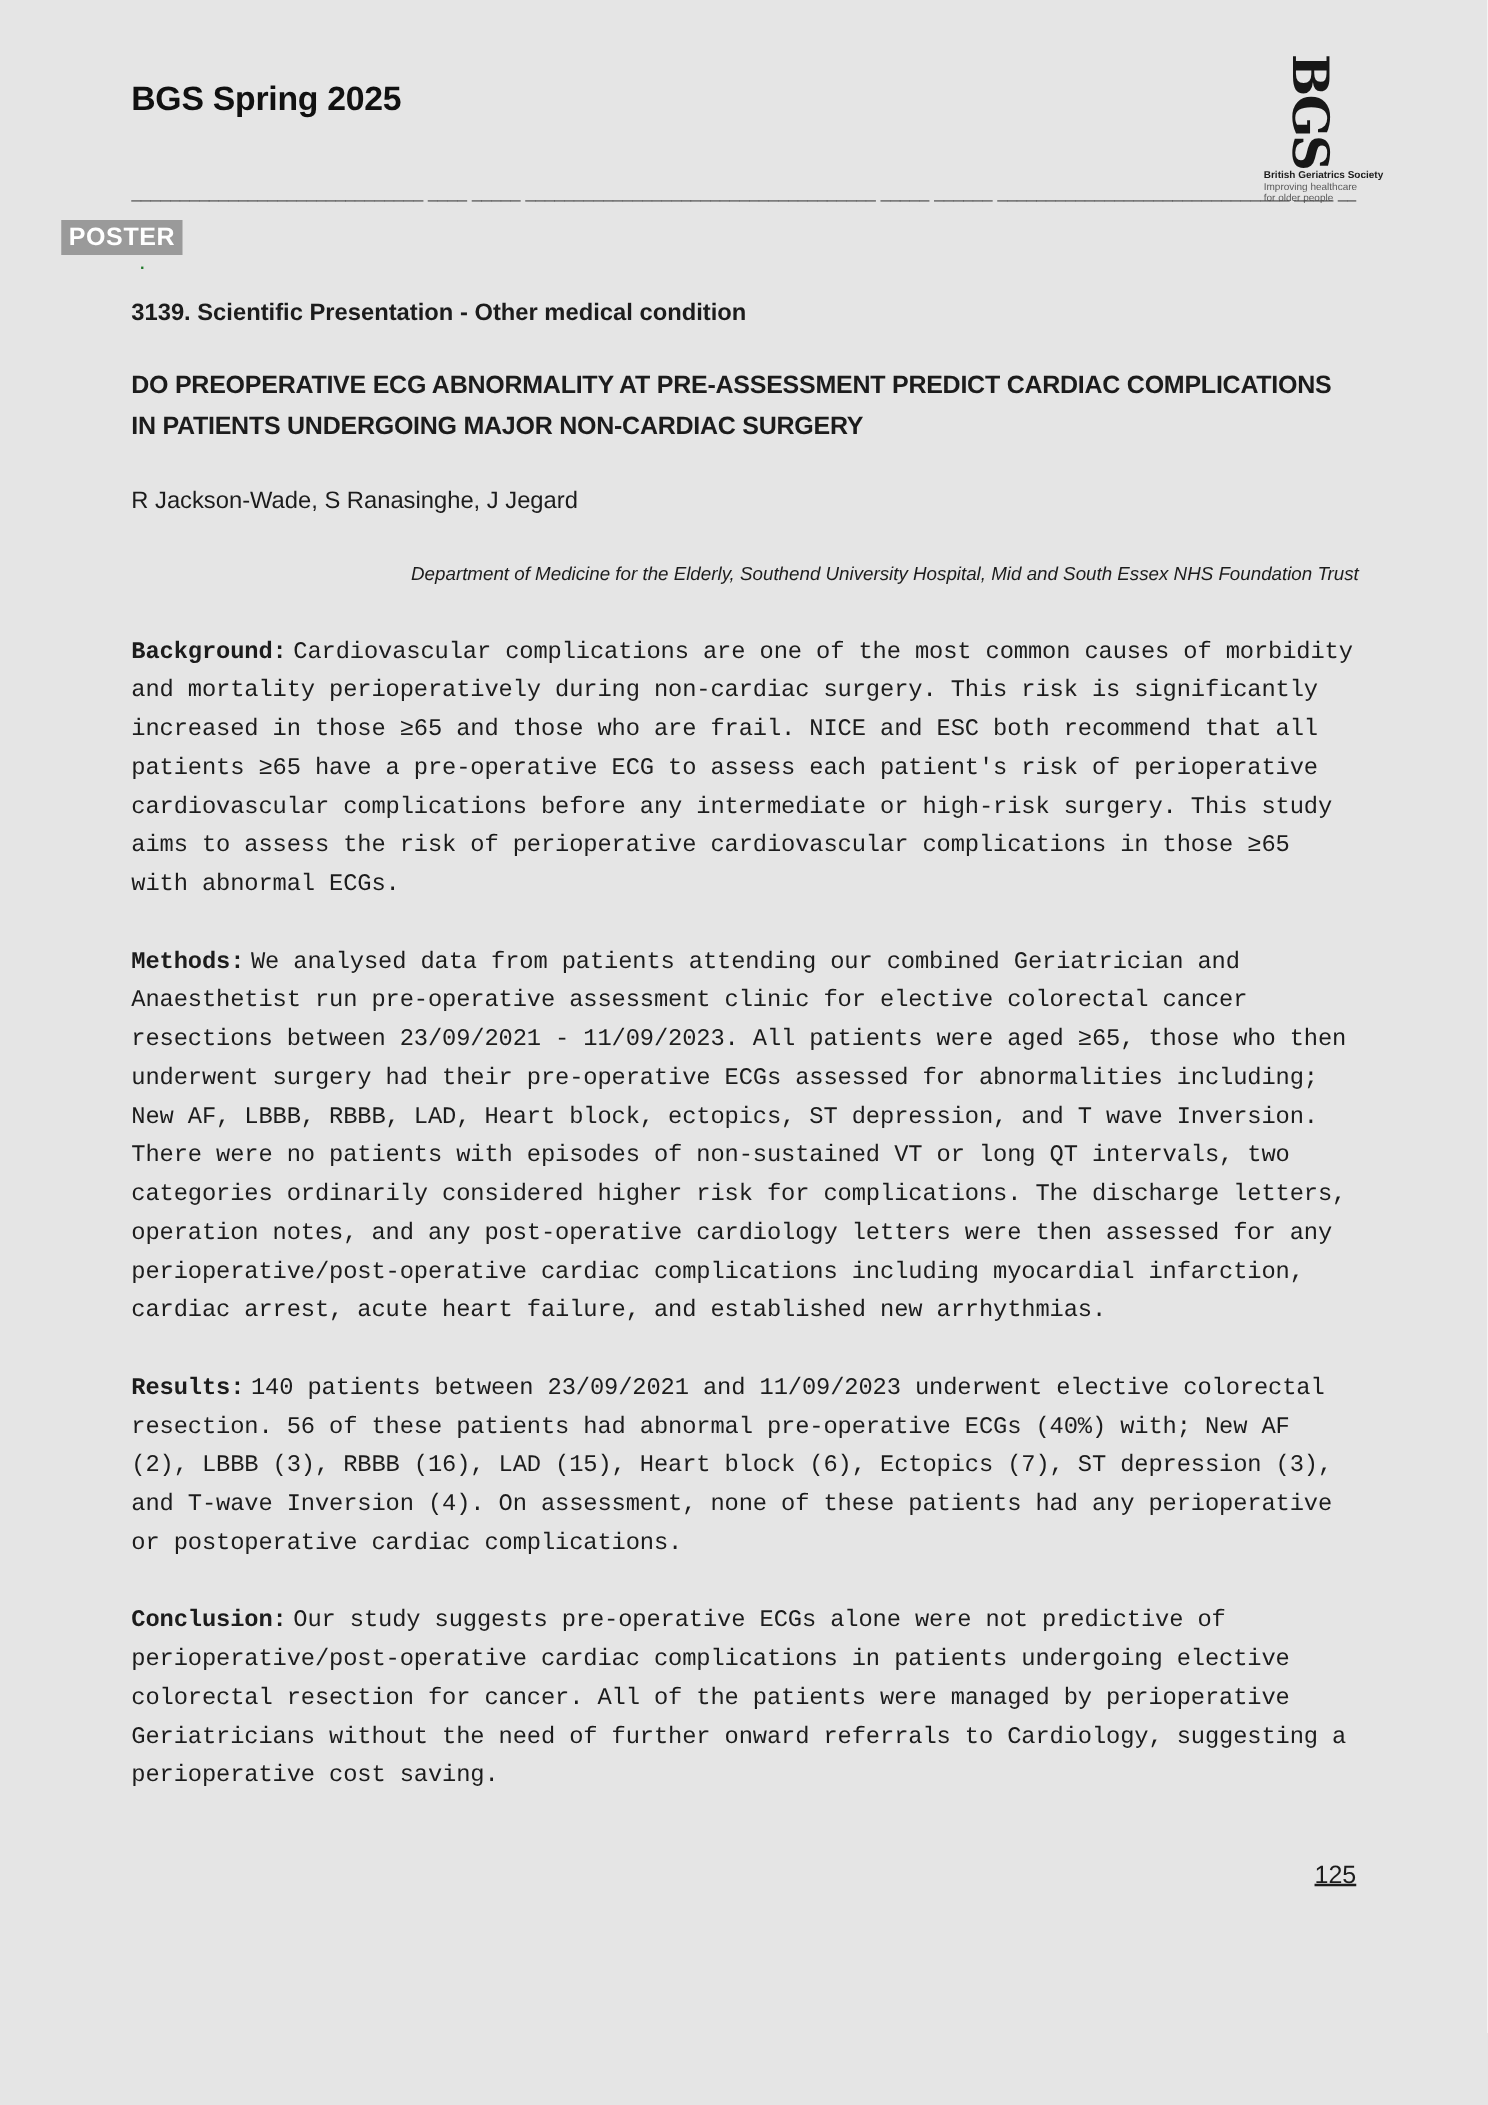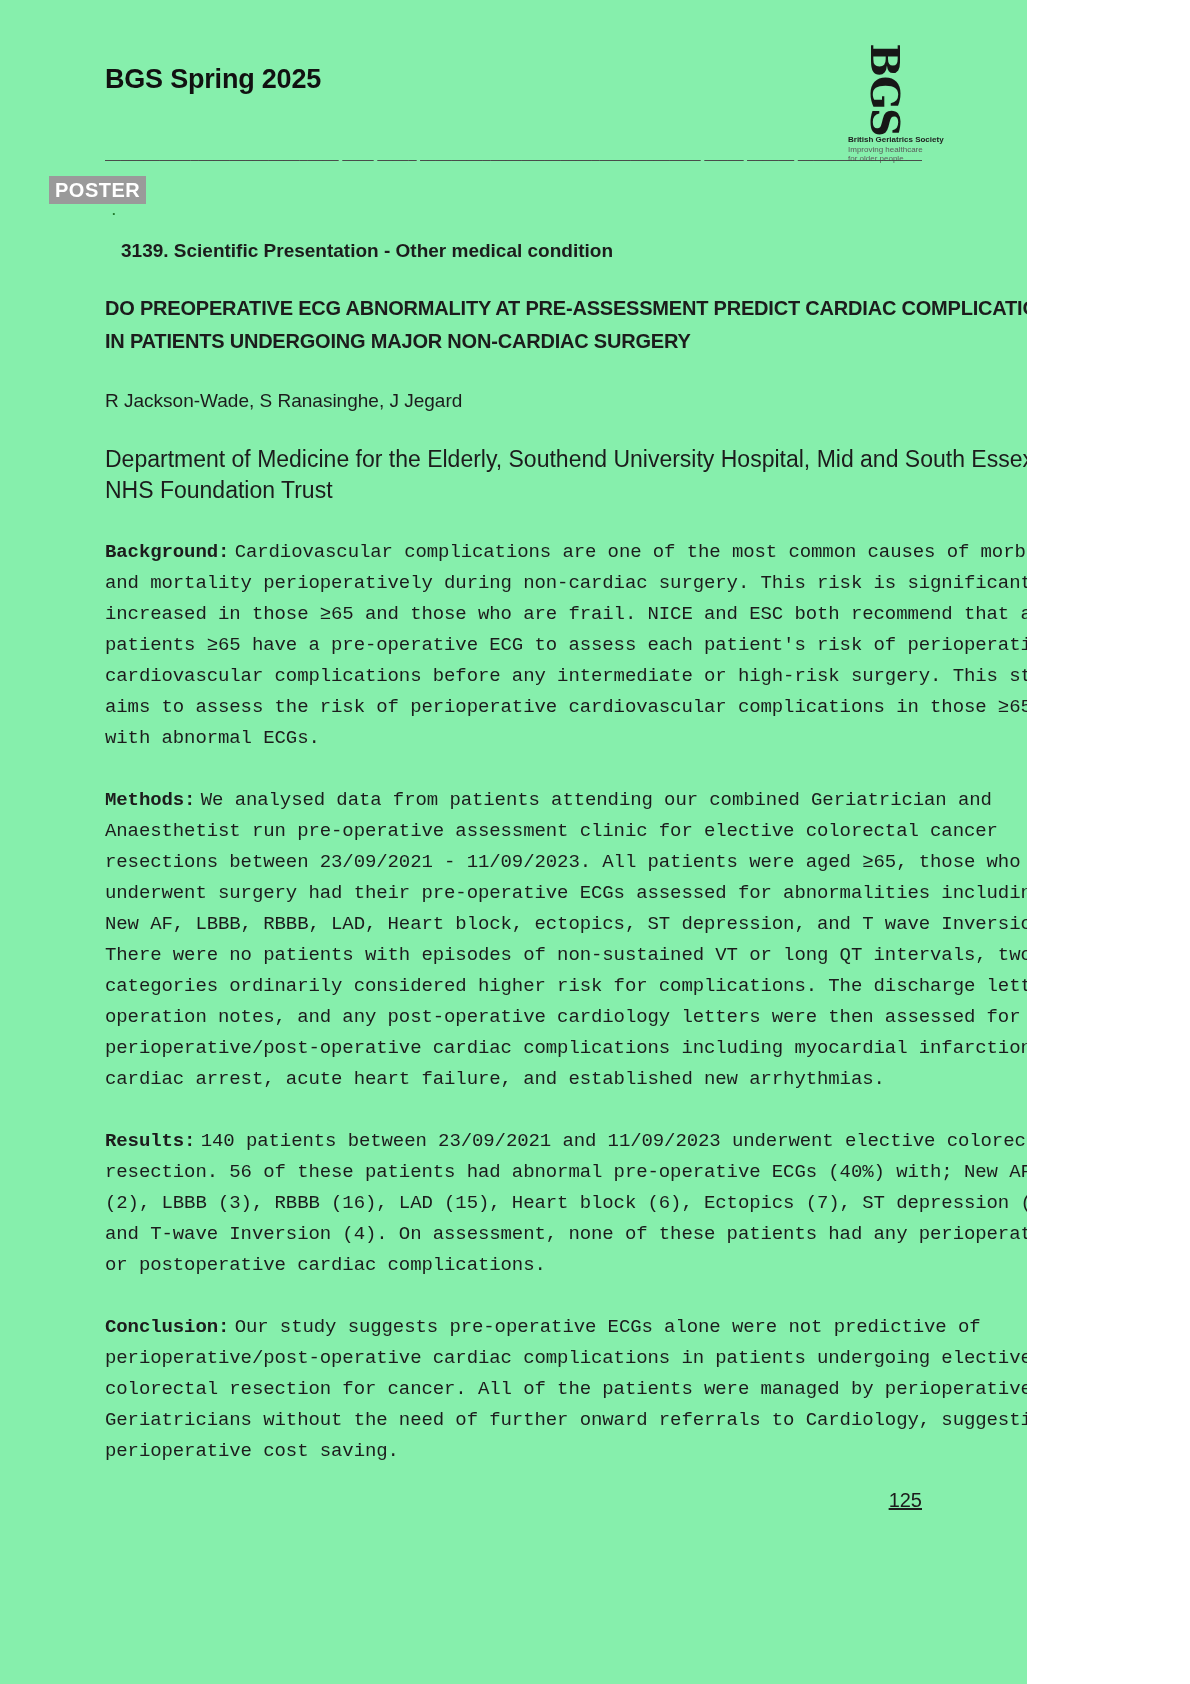--- a/index.html
+++ b/index.html
@@ -1,20 +1,20 @@
 <!DOCTYPE html>
 <html><head>
 <meta charset="utf-8">
 <style>
   html, body { margin: 0; padding: 0; background: #ffffff; }
   .page {
     position: relative;
-    width: 1027px;
+    width: 1190px;
     height: 1684px;
-    background: #86efac;
+    background: #e5e5e5;
     font-family: "Liberation Sans", sans-serif;
     color: #1c1c1c;
     overflow: hidden;
   }
   .header {
     display: flex;
     justify-content: space-between;
     align-items: flex-start;
     padding: 46px 105px 0 105px;
     height: 96px;
@@ -80,41 +80,43 @@
   .stray {
     margin: 2px 0 0 112px;
     height: 10px;
     font-size: 13px;
     line-height: 9px;
     font-weight: bold;
     color: #217a2c;
   }
   .main { margin: 0 105px; width: 982px; }
   .session {
-    margin: 22px 0 0 16px;
+    margin: 22px 0 0 0;
     font-weight: bold;
     font-size: 19px;
     line-height: 26px;
   }
   .abs-title {
     margin: 28px 0 0 0;
     font-weight: bold;
     font-size: 20px;
     line-height: 33px;
     letter-spacing: -0.2px;
   }
   .authors {
     margin: 30px 0 0 0;
     font-size: 19px;
     line-height: 26px;
   }
   .affiliation {
     margin: 30px 0 0 0;
-    font-size: 23px;
+    font-style: italic;
+    font-size: 15px;
     line-height: 31px;
+    text-align: right;
   }
   .para {
     margin: 31px 0 0 0;
     font-size: 19px;
     line-height: 31px;
     letter-spacing: -0.1px;
     font-family: Liberation Mono, monospace;
   }
   .para strong { margin-right: 0.28em; }
   .page-number {

